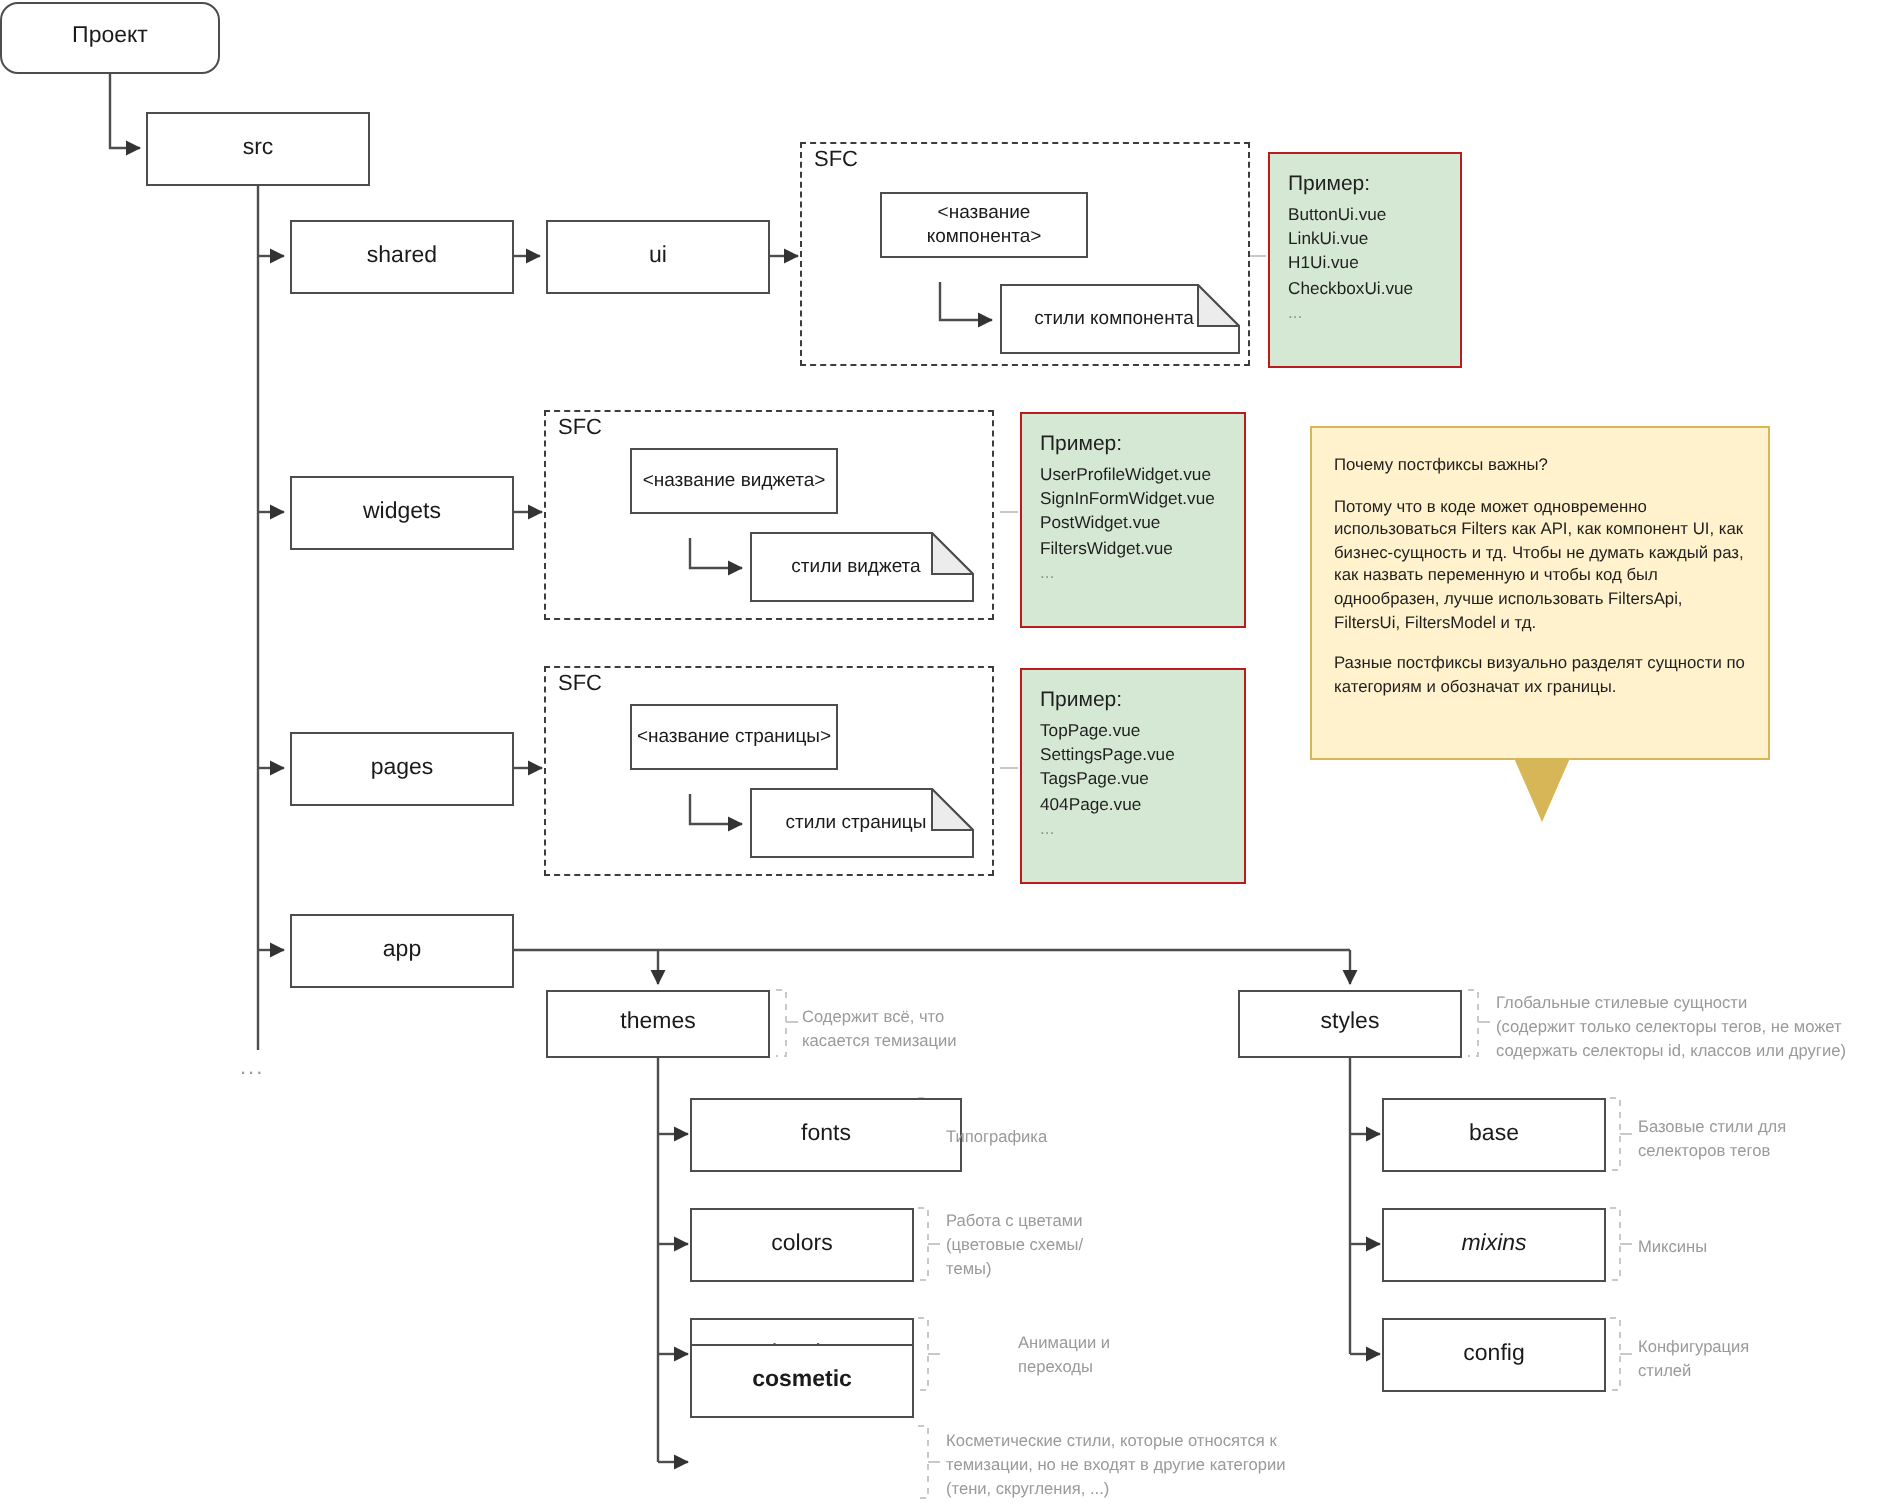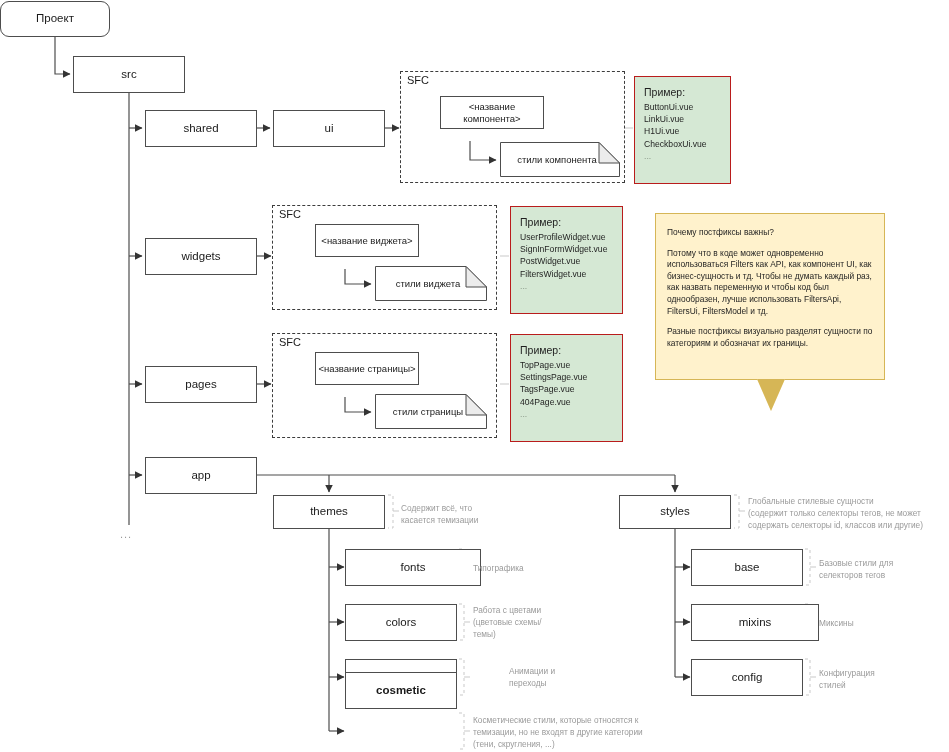--- a/index.html
+++ b/index.html
@@ -265,21 +265,21 @@
   </div>
 
   <div class="node" style="left:619px;top:495px;width:112px;height:34px;">
     <span>styles</span>
   </div>
 
   <div class="node" style="left:691px;top:549px;width:112px;height:37px;">
     <span>base</span>
   </div>
 
-  <div class="node" style="left:691px;top:604px;width:128px;height:37px;">
+  <div class="node" style="left:691px;top:604px;width:112px;height:37px;font-style:italic;">
     <span>mixins</span>
   </div>
 
   <div class="node" style="left:691px;top:659px;width:112px;height:37px;">
     <span>config</span>
   </div>
 
   <div class="dashgroup" style="left:400px;top:71px;width:225px;height:112px;">
     <span class="glabel">SFC</span>
   </div>

